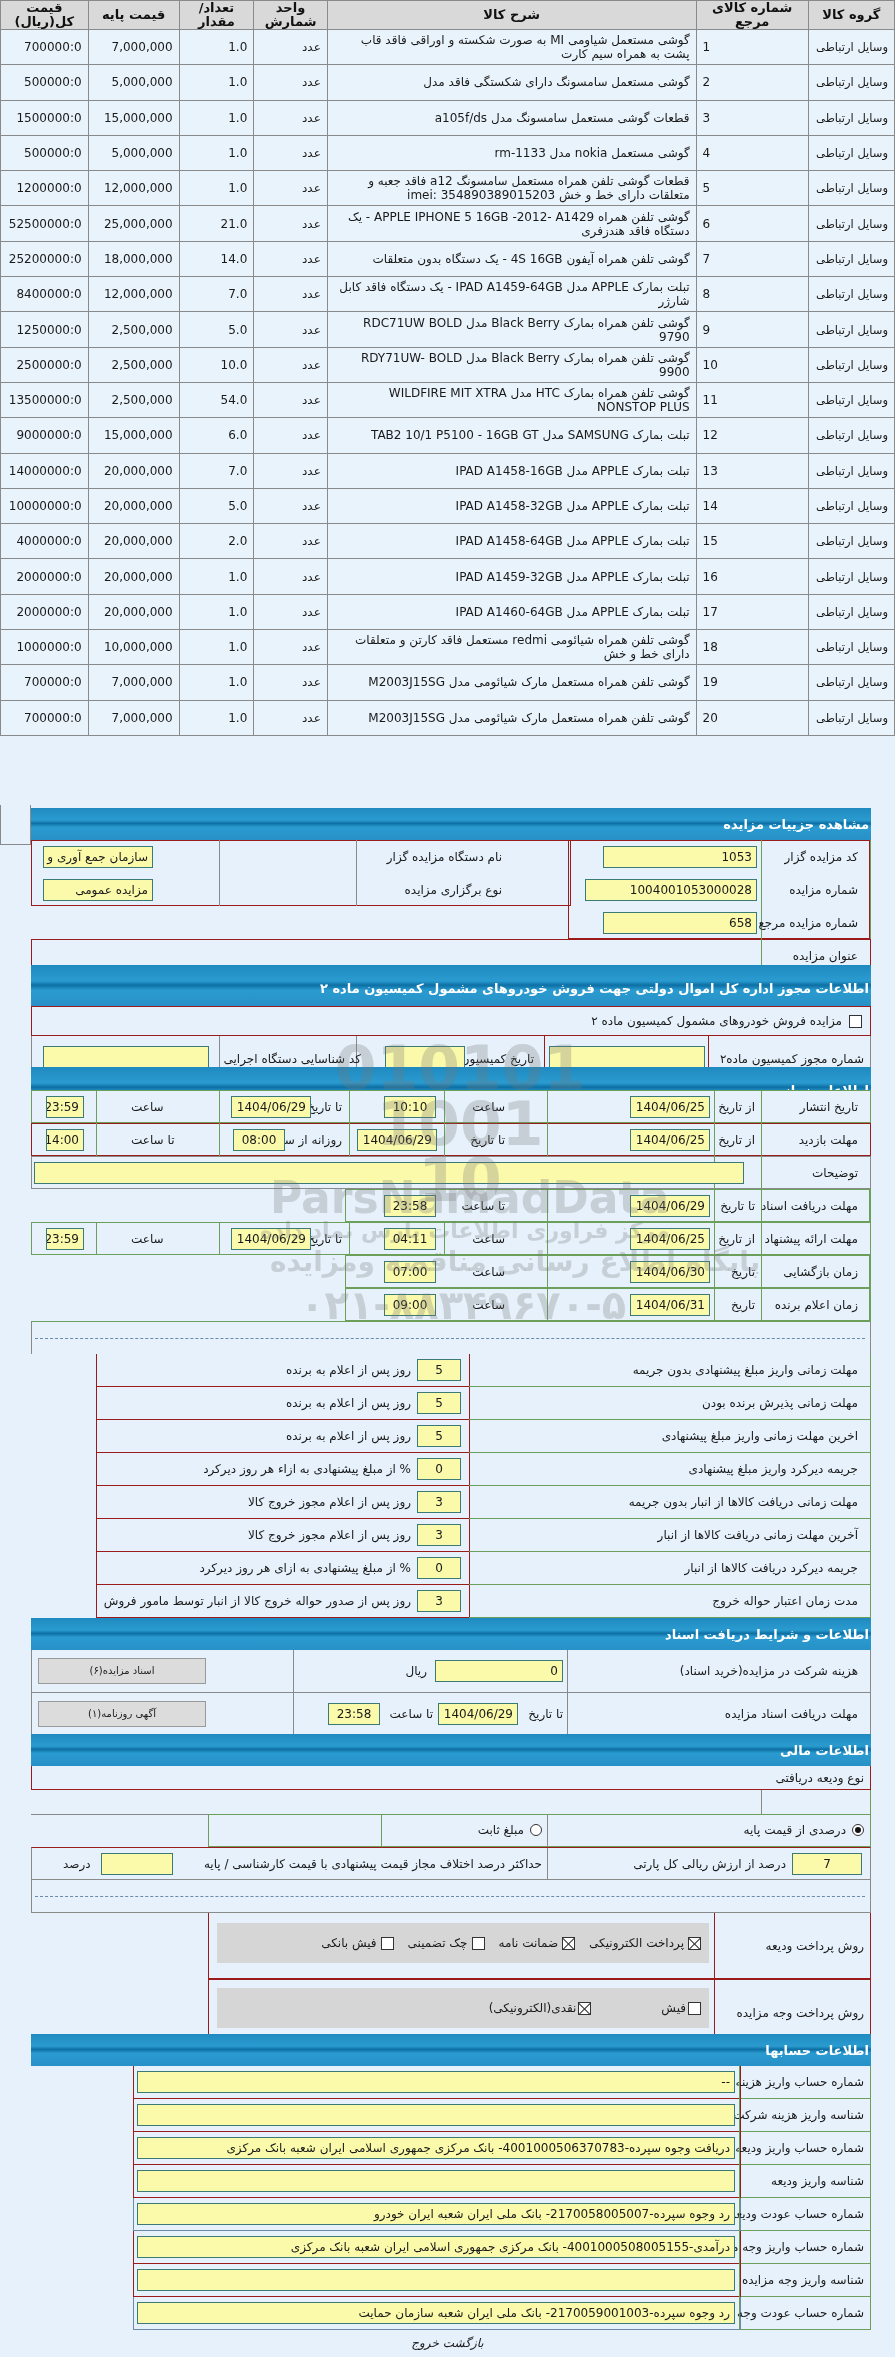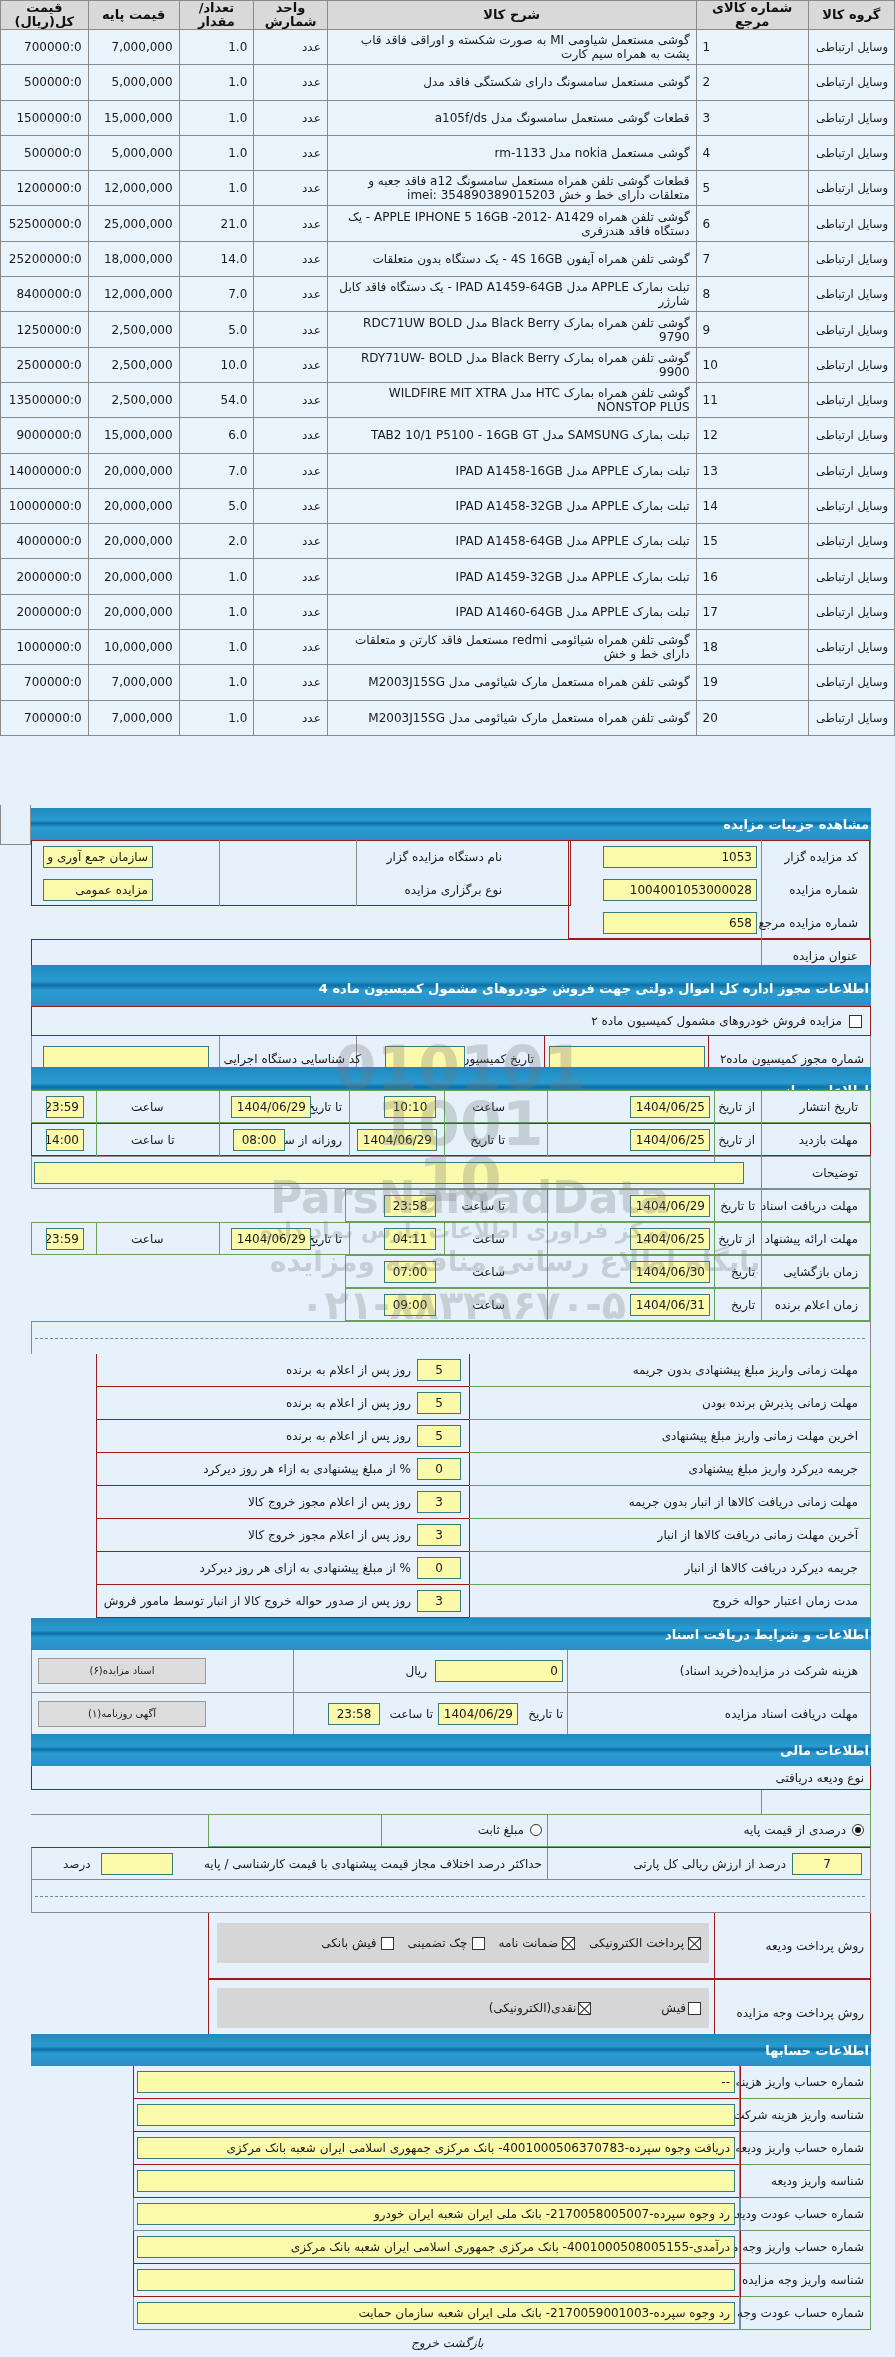--- a/index.html
+++ b/index.html
@@ -268,33 +268,33 @@
   <div class="vline" style="left:188px;top:0;height:66px;"></div>
   <div class="vline" style="left:325px;top:0;height:66px;"></div>
   <div class="vline" style="right:108px;top:0;height:133px;background:#6aa05a;"></div>
 
   <span class="lbl abs" style="right:12px;top:10px;">کد مزایده گزار</span>
   <div class="inp l abs" style="right:113px;top:6px;width:154px;">1053</div>
   <span class="lbl abs" style="right:368px;top:10px;">نام دستگاه مزایده گزار</span>
   <div class="inp abs" style="left:12px;top:6px;width:110px;">سازمان جمع آوری و فروش امو</div>
 
   <span class="lbl abs" style="right:12px;top:43px;">شماره مزایده</span>
-  <div class="inp l abs" style="right:113px;top:39px;width:154px;">1004001053000028</div>
+  <div class="inp l abs" style="right:113px;top:39px;width:172px;">1004001053000028</div>
   <span class="lbl abs" style="right:368px;top:43px;">نوع برگزاری مزایده</span>
   <div class="inp abs" style="left:12px;top:39px;width:110px;">مزایده عمومی</div>
 
   <span class="lbl abs" style="right:12px;top:76px;">شماره مزایده مرجع</span>
   <div class="inp l abs" style="right:113px;top:72px;width:154px;">658</div>
 
   <span class="lbl abs" style="right:12px;top:109px;">عنوان مزایده</span>
 </div>
 
 <div class="panel" style="top:965px;">
   <div class="sect-head" style="height:42px;padding-top:4px;">
-      <span>اطلاعات مجوز اداره کل اموال دولتی جهت فروش خودروهای مشمول کمیسیون ماده 4</span>
+      <span>اطلاعات مجوز اداره کل اموال دولتی جهت فروش خودروهای مشمول کمیسیون ماده ۲</span>
     </div>
 </div>
 <div class="abs" style="left:31px;top:1006px;width:840px;height:70px;background:#e6f1fb;border-right:1px solid #6aa05a;">
   <div class="box" style="left:0;top:0;width:840px;height:30px;"></div>
   <div class="box" style="left:0;top:30px;width:840px;height:40px;border-color:#8a8a8a;border-top:none;"></div>
   <div class="box" style="right:161px;top:30px;width:165px;height:40px;border-top:none;"></div>
   <div class="vline" style="left:188px;top:30px;height:40px;"></div>
   <div class="vline" style="left:325px;top:30px;height:40px;"></div>
   <span class="abs" style="right:8px;top:8px;"><span class="cb"></span></span>
   <span class="lbl abs" style="right:28px;top:8px;">مزایده فروش خودروهای مشمول کمیسیون ماده ۲</span>

